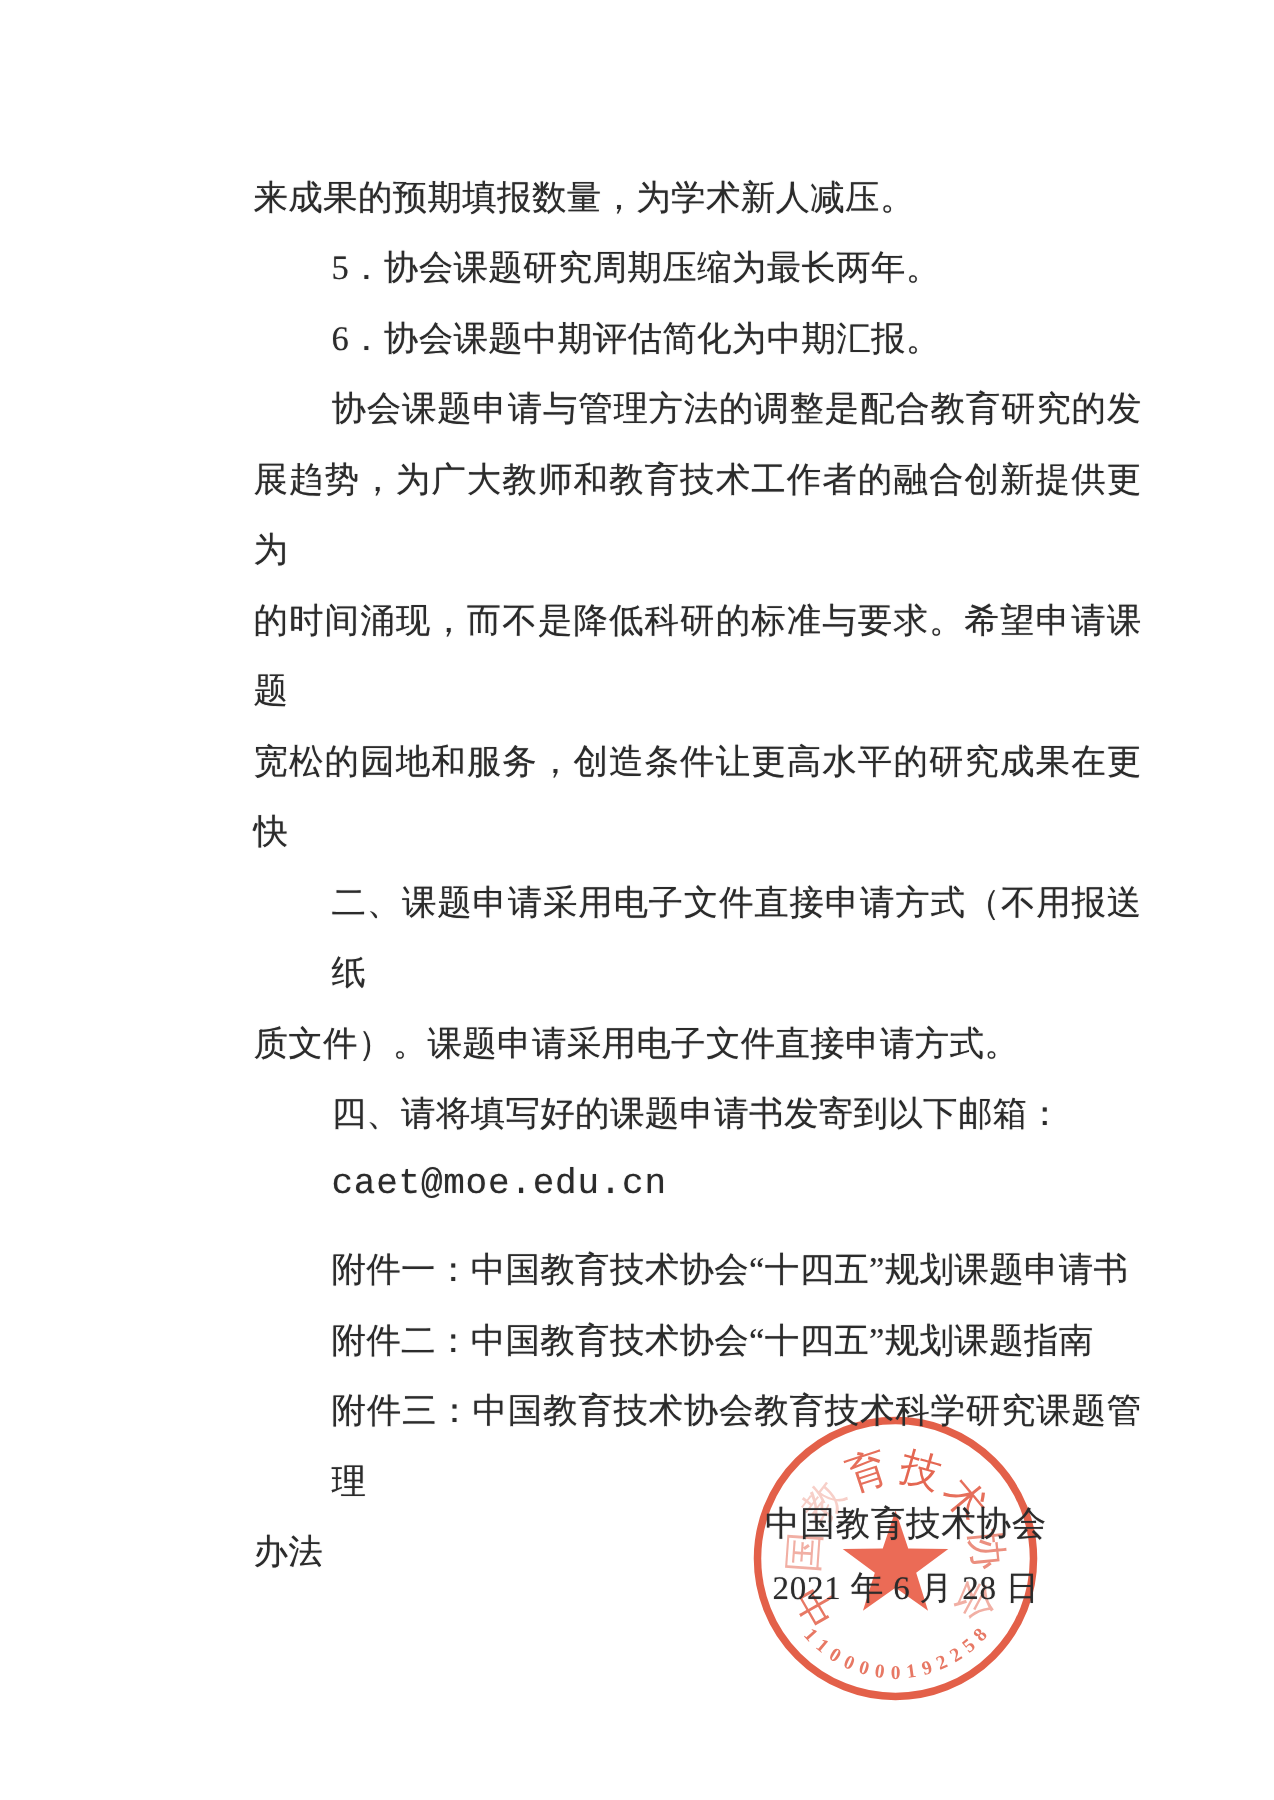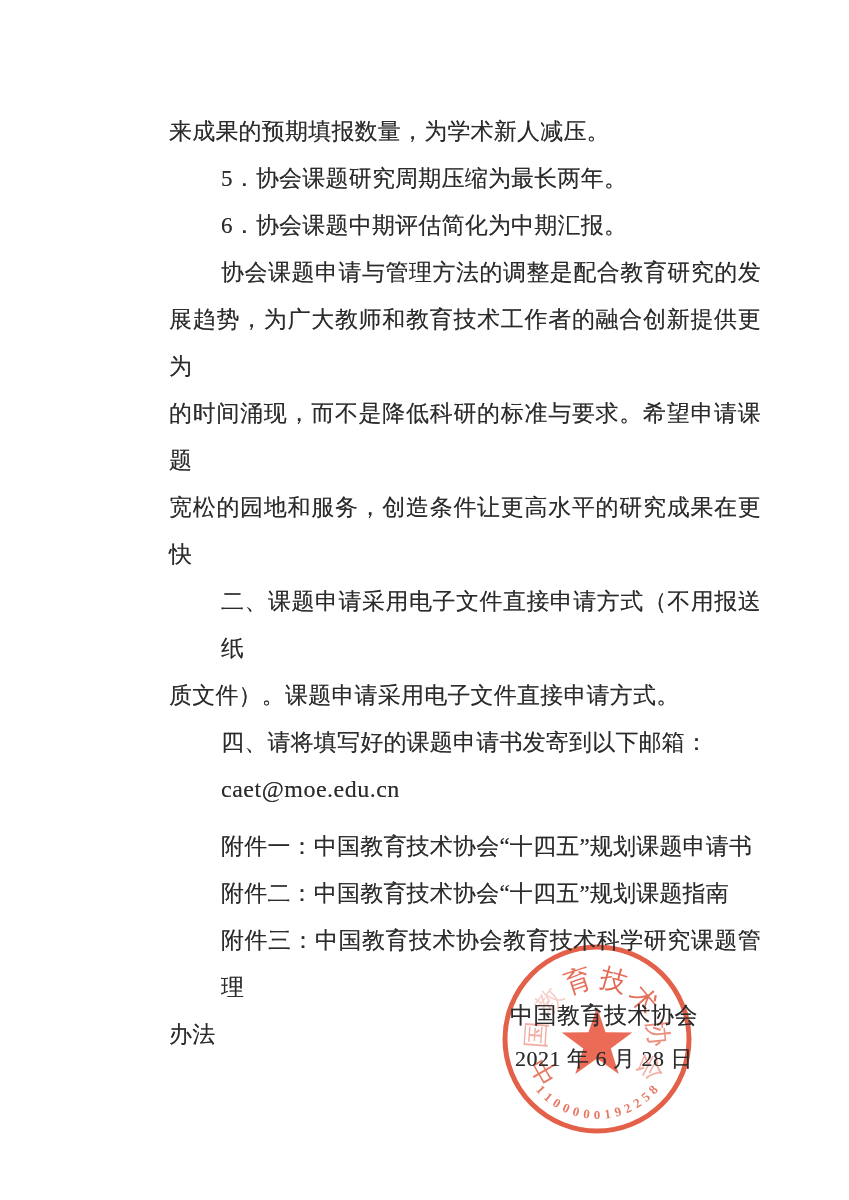--- a/index.html
+++ b/index.html
@@ -19,21 +19,21 @@
     margin-left:44px;
   }
   .line {
     font-size:23px;
     line-height:47px;
     letter-spacing:0.2px;
     text-shadow:0 0 0.6px rgba(45,45,45,0.55);
   }
   .line.indent { padding-left:52px; }
   .line.fill { text-align:justify; text-align-last:justify; }
-  .line.mono { font-family:Liberation Serif, serif; font-size:24px; letter-spacing:0.5px; }
+  .line.mono { font-family:Liberation Mono, monospace; font-size:24px; letter-spacing:0.5px; }
   .spacer { height:10px; }
   .signature {
     position:absolute;
     left:508px; top:994px;
     width:192px;
     z-index:3;
     text-align:center;
   }
   .signature .org {
     font-size:23px;

